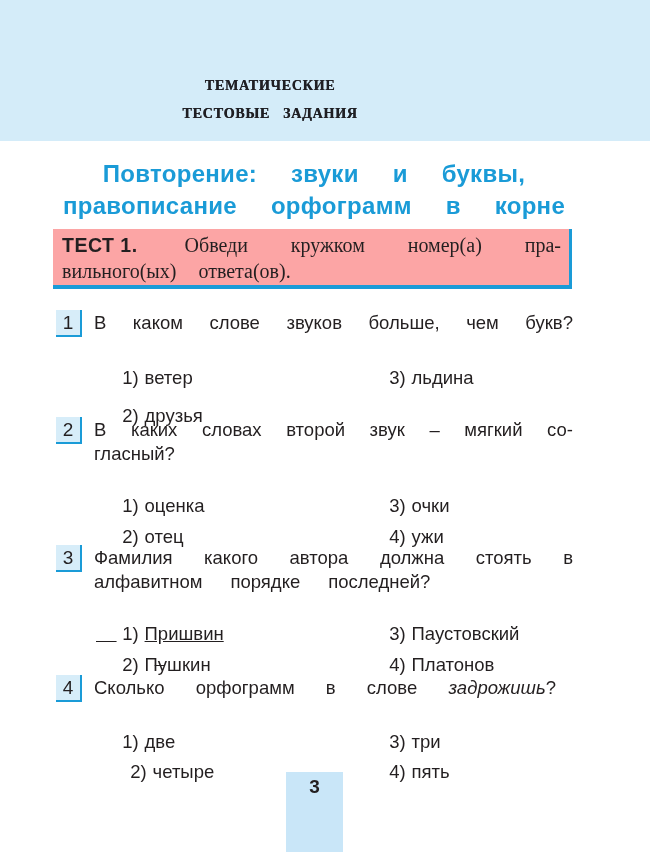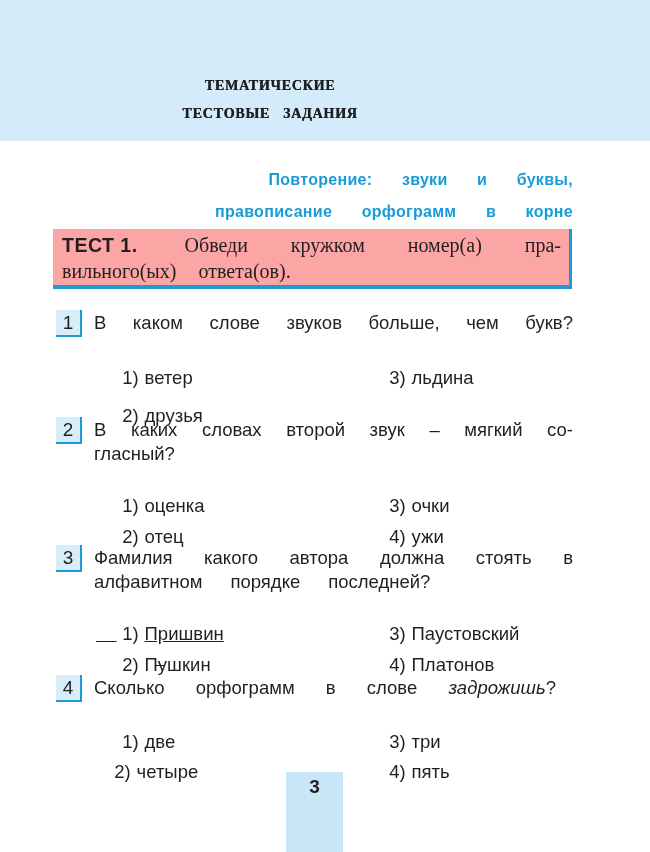--- a/index.html
+++ b/index.html
@@ -17,24 +17,24 @@
       position: absolute; left: 0; width: 540px; top: 72px;
       text-align: center;
       font-family: "Liberation Serif", "DejaVu Serif", serif;
       font-weight: bold; font-size: 14px; line-height: 28px;
       letter-spacing: 0.8px; color: #1f1f24;
       text-shadow: 0.4px 0 0 #1f1f24;
     }
     .header-title .line { display: block; white-space: pre; }
 
     .section-title {
-      position: absolute; left: 55px; width: 518px; top: 164px;
-      text-align: right;
+      position: absolute; left: 55px; width: 518px; top: 158px;
+      text-align: center;
       font-family: "Liberation Sans", sans-serif;
-      font-weight: bold; font-size: 16px; line-height: 32px;
+      font-weight: bold; font-size: 24px; line-height: 32px;
       color: #1a9bd7; letter-spacing: 0.3px;
     }
     .section-title .line { display: block; white-space: pre; word-spacing: 10px; }
 
     .test-box {
       position: absolute; left: 53px; top: 229px; width: 519px; height: 60px;
       background: #fca5a5;
       border-right: 3px solid #1a9bd7;
       border-bottom: 4px solid #1a9bd7;
       padding: 3px 8px 0 9px;
@@ -206,21 +206,21 @@
       <span>Сколько</span>
       <span>орфограмм</span>
       <span>в</span>
       <span>слове</span>
       <span><i>задрожишь</i><span>?</span></span>
     </div>
   </div>
   <div class="opt" style="left:40px; top:31px;">
     <span class="num">1)</span><span>две</span>
   </div>
-  <div class="opt" style="left:32px; top:61px;">
+  <div class="opt" style="left:48px; top:61px;">
     <span class="num">2)</span><span>четыре</span>
   </div>
   <div class="opt" style="left:307px; top:31px;">
     <span class="num">3)</span><span>три</span>
   </div>
   <div class="opt" style="left:307px; top:61px;">
     <span class="num">4)</span><span>пять</span>
   </div>
 </div>
 

